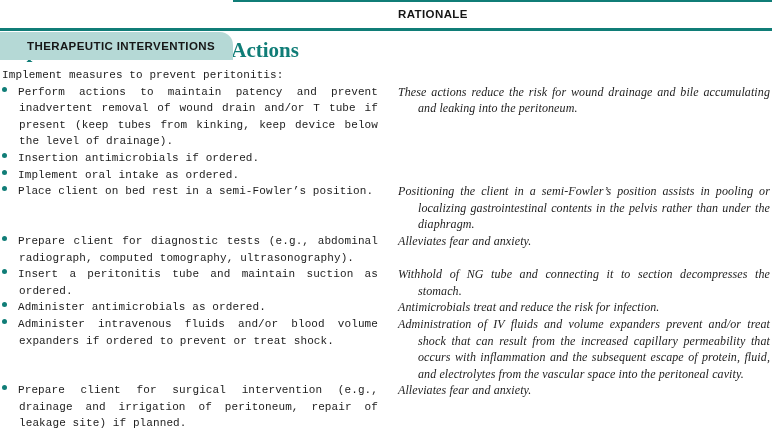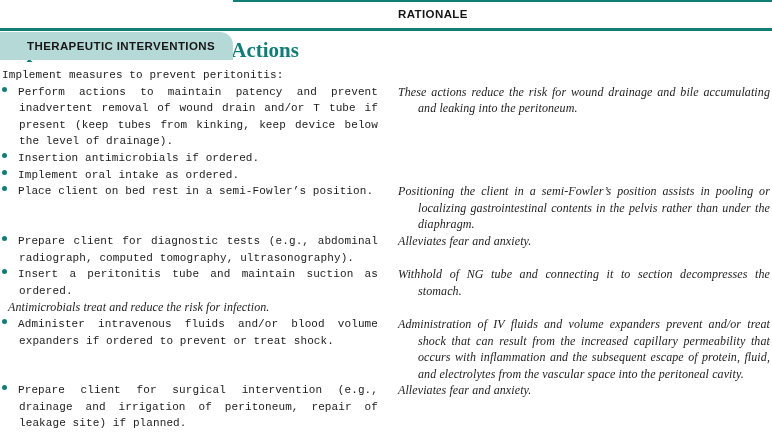--- a/index.html
+++ b/index.html
@@ -156,20 +156,23 @@
     <div class="row">
       <div class="cell-left">
         <div class="li"><span class="dot"></span><span>Insert a peritonitis tube and maintain suction as ordered.</span></div>
       </div>
       <div class="cell-right">
         <div class="rat">Withhold of NG tube and connecting it to section decompresses the stomach.</div>
       </div>
     </div>
 
     <div class="row">
+      <div class="cell-left">
+        <div class="li"><span class="dot"></span><span>Administer antimicrobials as ordered.</span></div>
+      </div>
       <div class="cell-right">
         <div class="rat">Antimicrobials treat and reduce the risk for infection.</div>
       </div>
     </div>
 
     <div class="row">
       <div class="cell-left">
         <div class="li"><span class="dot"></span><span>Administer intravenous fluids and/or blood volume expanders if ordered to prevent or treat shock.</span></div>
       </div>
       <div class="cell-right">

